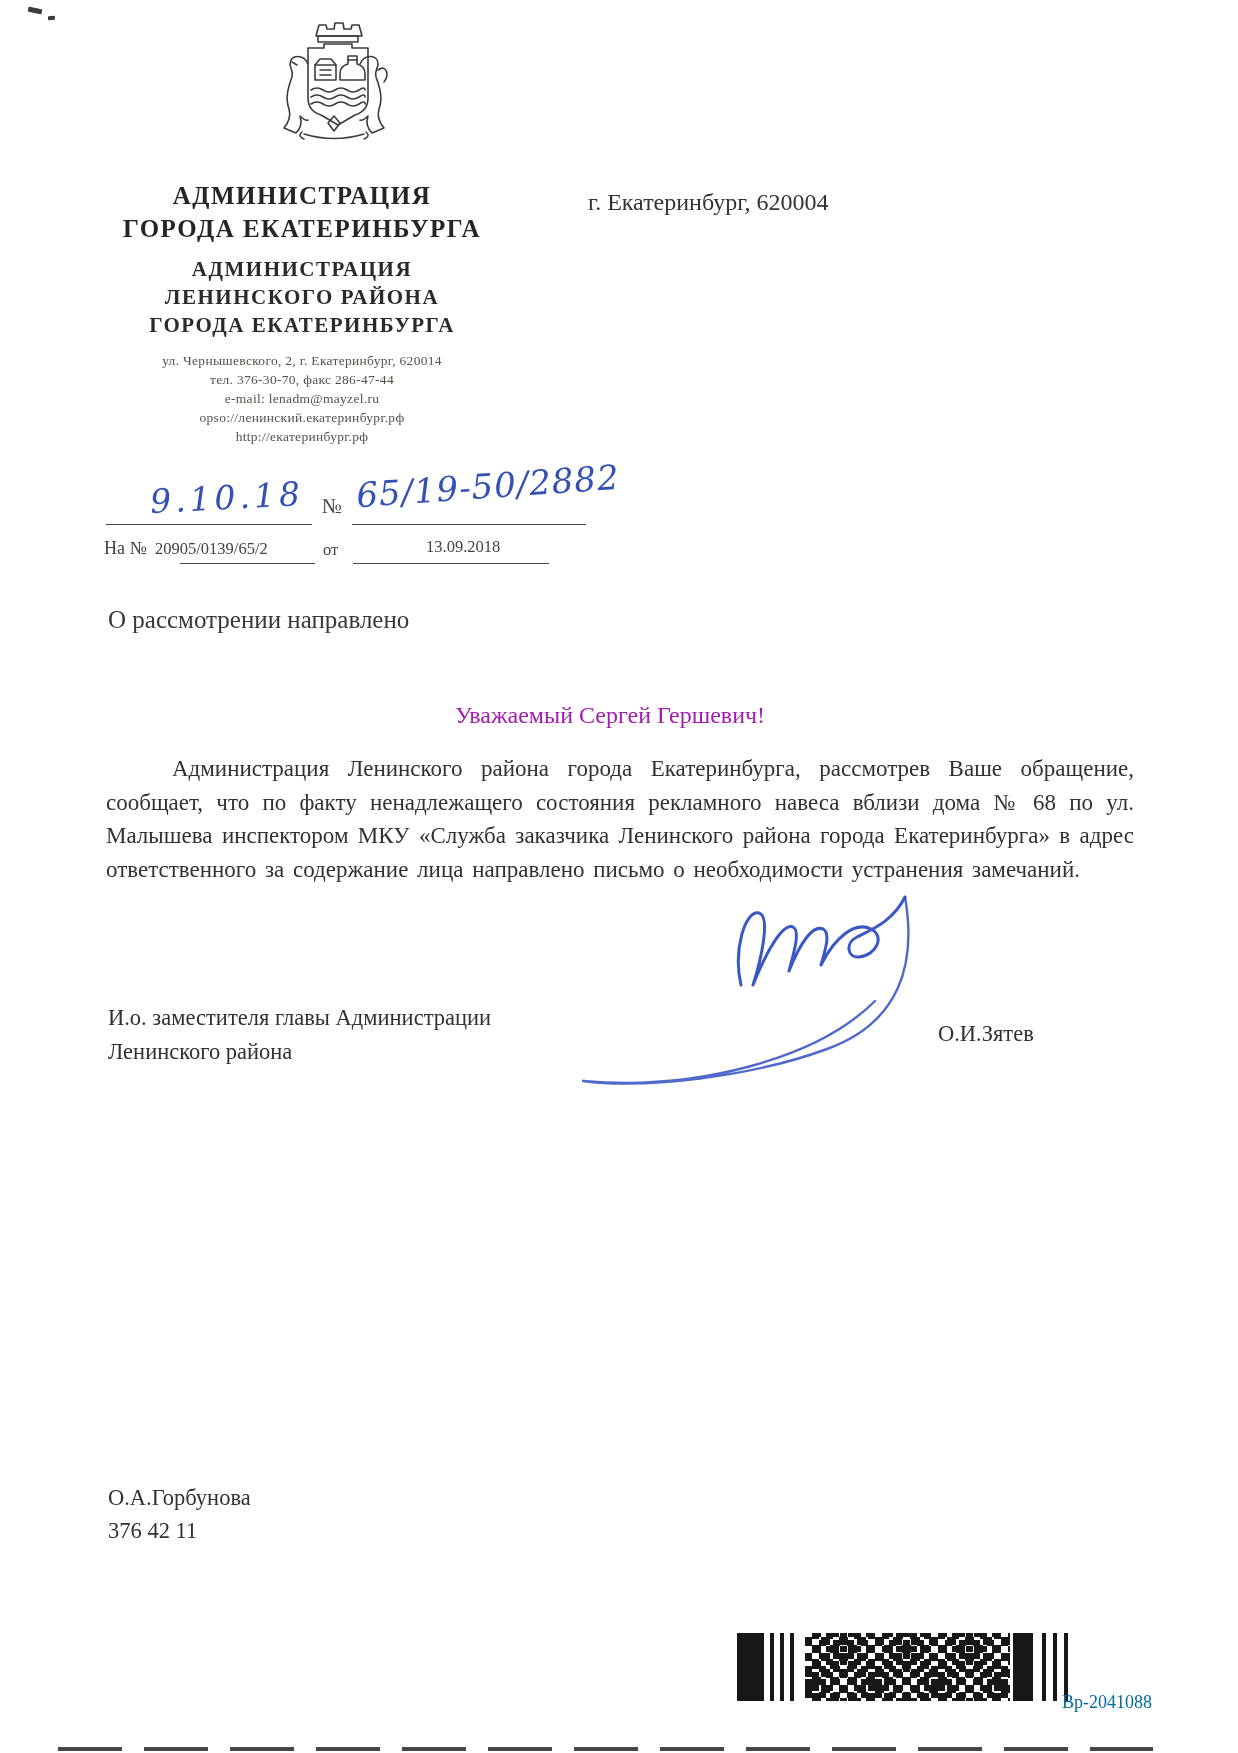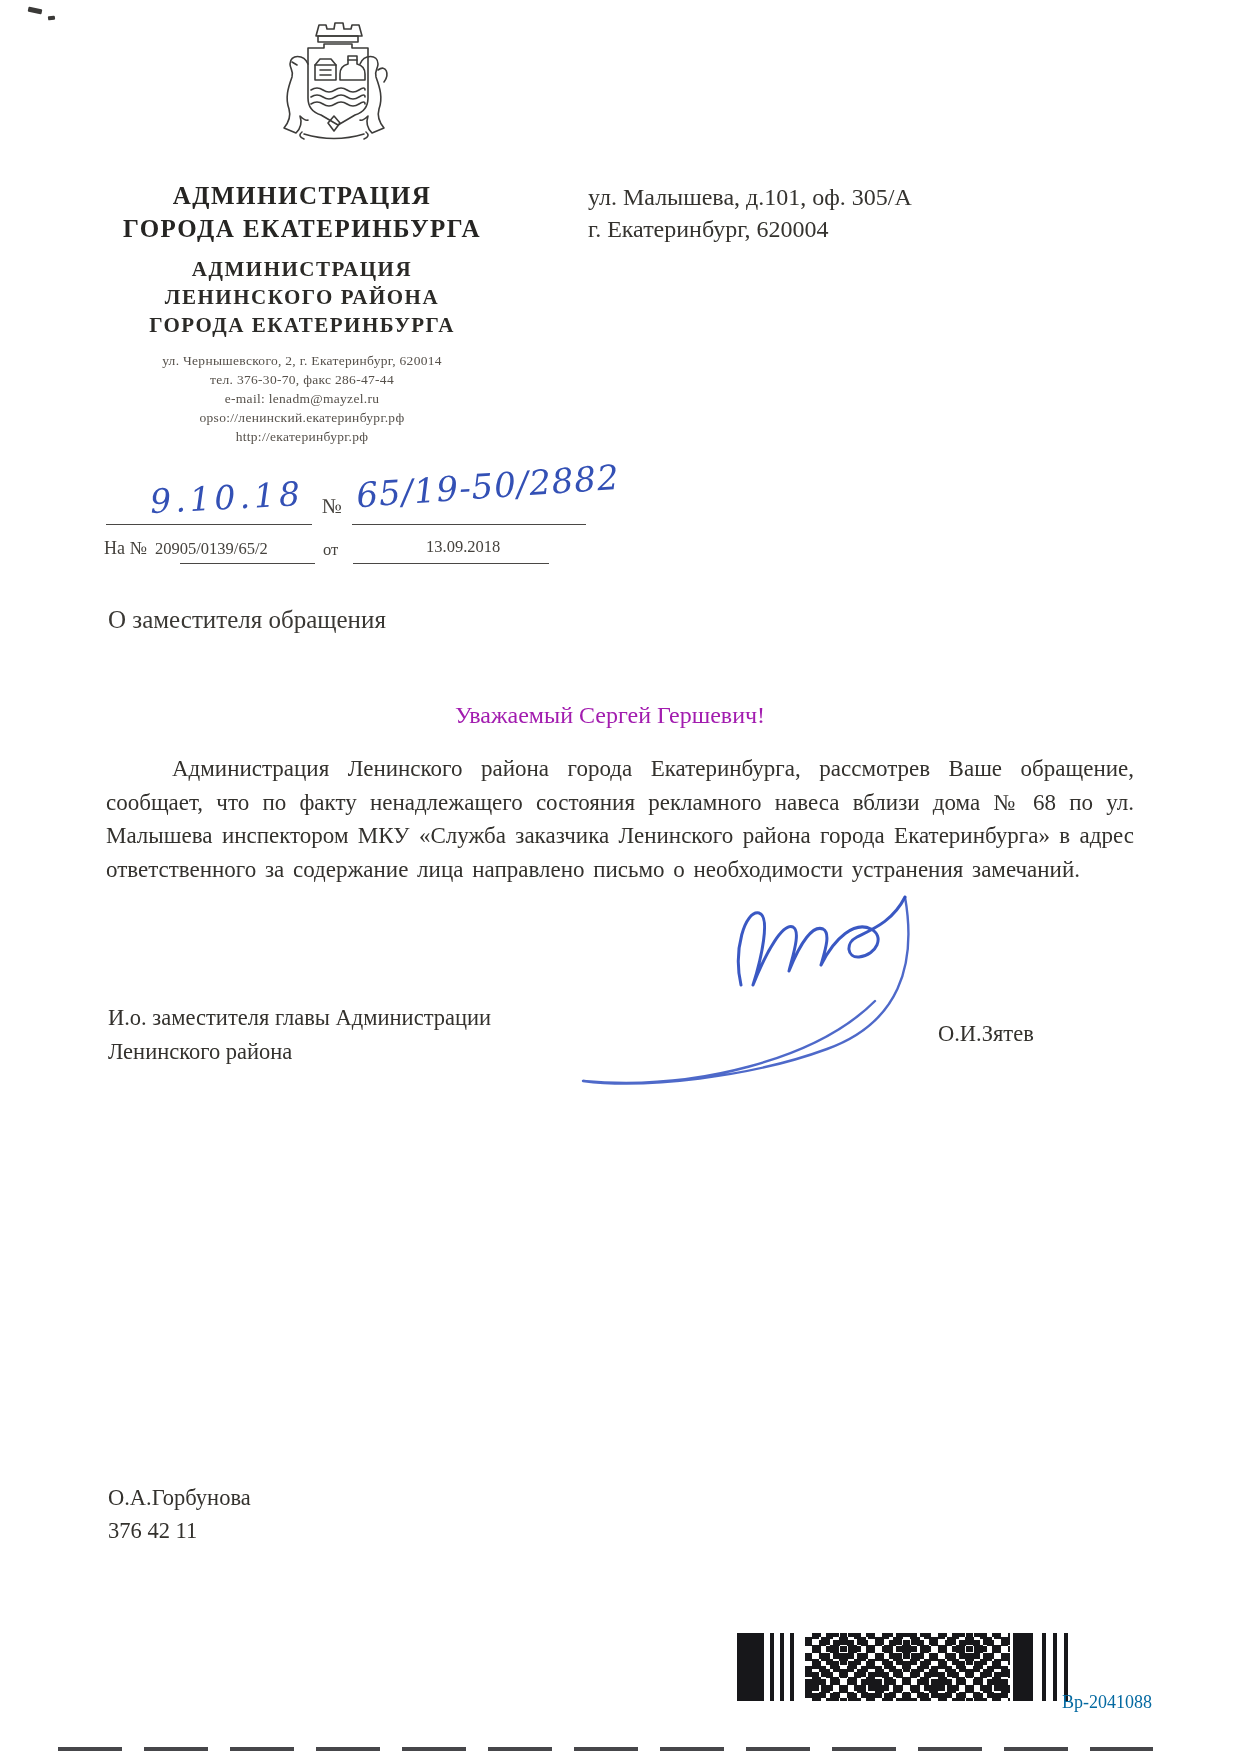--- a/index.html
+++ b/index.html
@@ -92,40 +92,39 @@
     <div style="height:12px;"></div>
     <div class="lh-small">ул. Чернышевского, 2, г. Екатеринбург, 620014</div>
     <div class="lh-small">тел. 376-30-70, факс 286-47-44</div>
     <div class="lh-small">e-mail: lenadm@mayzel.ru</div>
     <div class="lh-small">opso://ленинский.екатеринбург.рф</div>
     <div class="lh-small">http://екатеринбург.рф</div>
   </div>
 
   <div class="abs rc" style="top:150px;">
     <div style="height:34px;"></div>
-    <div>ул. Малышева, д.101, оф. 305/А</div>
     <div style="height:5px;"></div>
     <div>г. Екатеринбург, 620004</div>
     <div style="height:24px;"></div>
   </div>
 
   <div class="abs hand" style="left:150px;top:478px;font-size:33px;letter-spacing:4px;transform:rotate(-3deg);">9.10.18</div>
   <div class="abs uline" style="left:106px;top:524px;width:206px;"></div>
   <div class="abs" style="left:322px;top:494px;font-size:21px;color:#45423d;">№</div>
   <div class="abs hand" style="left:356px;top:466px;font-size:34px;letter-spacing:1px;transform:rotate(-4deg);">65/19-50/2882</div>
   <div class="abs uline" style="left:352px;top:524px;width:234px;"></div>
 
   <div class="abs typed-sm" style="left:104px;top:538px;font-size:18px;">На №</div>
   <div class="abs typed-sm" style="left:155px;top:539px;">20905/0139/65/2</div>
   <div class="abs uline" style="left:180px;top:563px;width:135px;border-bottom-width:1.4px;"></div>
   <div class="abs typed-sm" style="left:323px;top:540px;">от</div>
   <div class="abs typed-sm" style="left:390px;top:537px;margin-left:36px;">13.09.2018</div>
   <div class="abs uline" style="left:353px;top:563px;width:196px;border-bottom-width:1.4px;"></div>
 
-  <div class="abs" style="left:108px;top:606px;font-size:25px;color:#3a3834;">О заместителя обращения</div>
+  <div class="abs" style="left:108px;top:606px;font-size:25px;color:#3a3834;">О рассмотрении направлено</div>
 
   <div class="abs" style="left:455px;top:702px;font-size:24px;color:#a21caf;">Уважаемый Сергей Гершевич!</div>
 
   <p class="abs body-p">Администрация Ленинского района города Екатеринбурга, рассмотрев Ваше обращение, сообщает, что по факту ненадлежащего состояния рекламного навеса вблизи дома № 68 по ул. Малышева инспектором МКУ «Служба заказчика Ленинского района города Екатеринбурга» в адрес ответственного за содержание лица направлено письмо о необходимости устранения замечаний.</p>
 
   <div class="abs sig-txt" style="left:108px;top:1002px;">И.о. заместителя главы Администрации</div>
   <div class="abs sig-txt" style="left:108px;top:1036px;">Ленинского района</div>
   <div class="abs sig-txt" style="left:938px;top:1018px;">О.И.Зятев</div>
 
   <div class="abs" style="left:555px;top:855px;width:372px;height:242px;">

